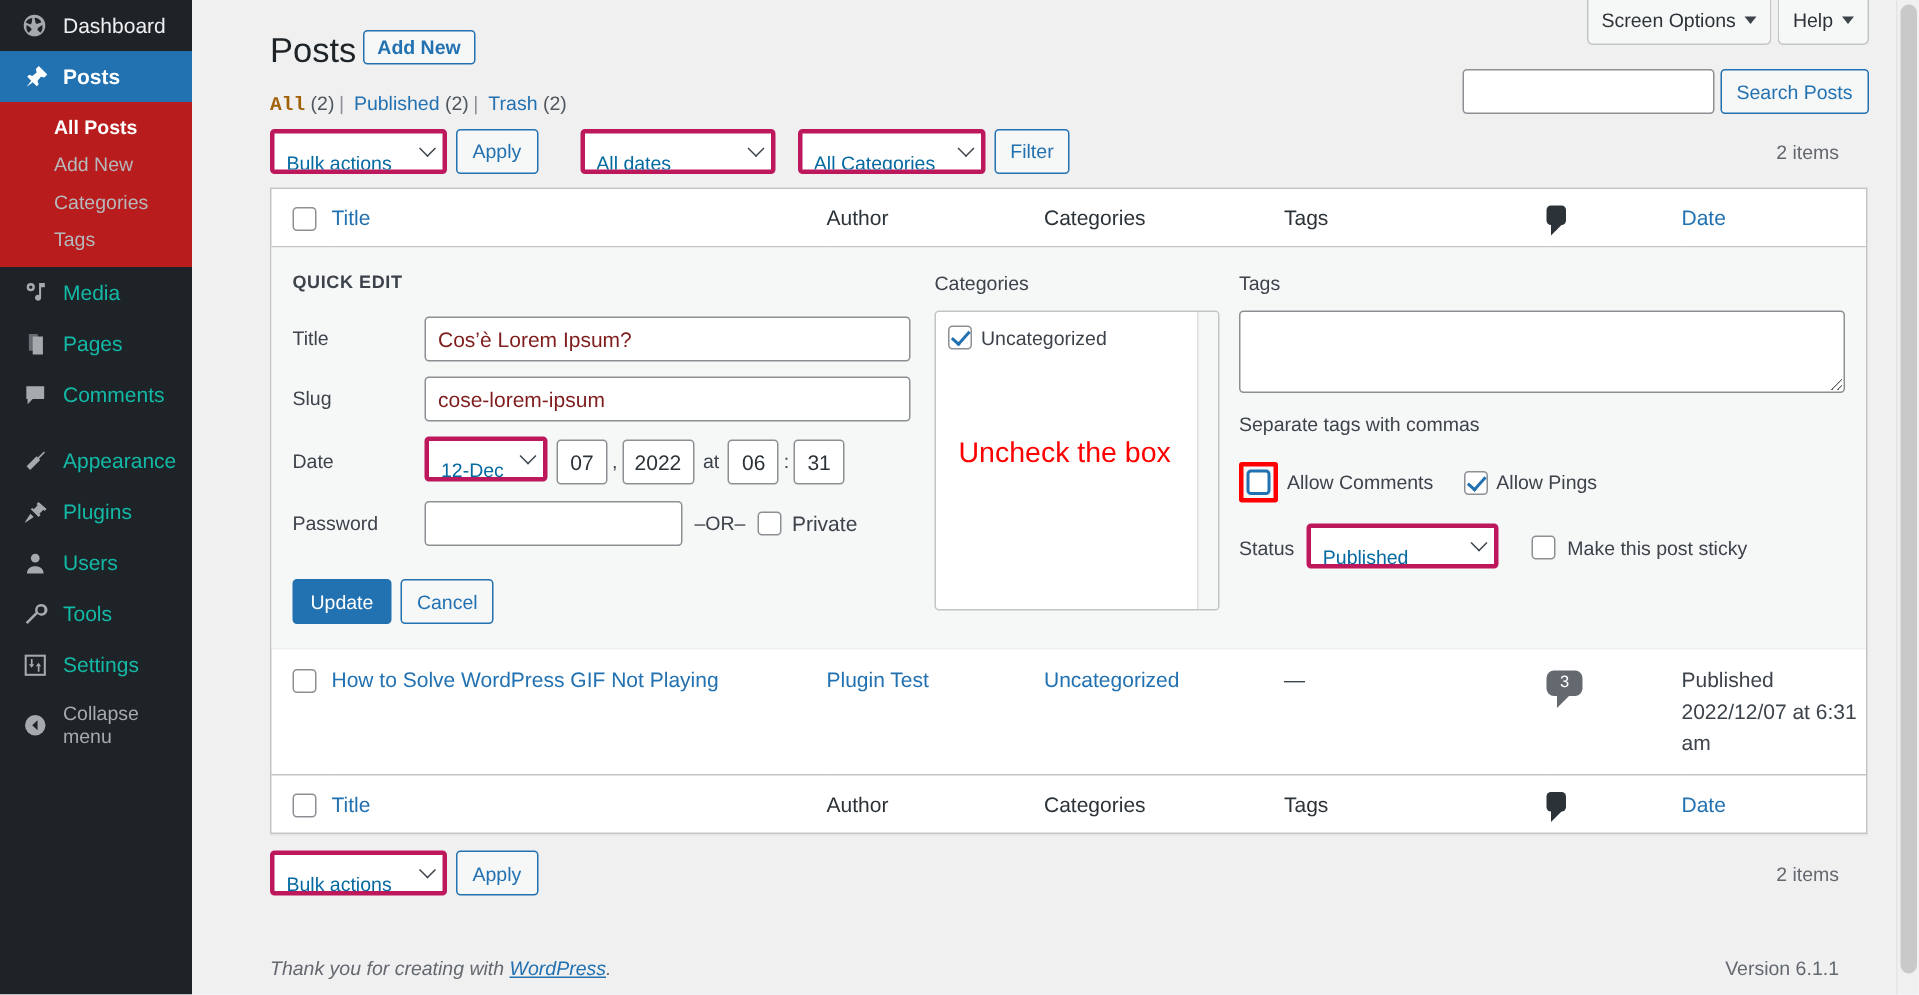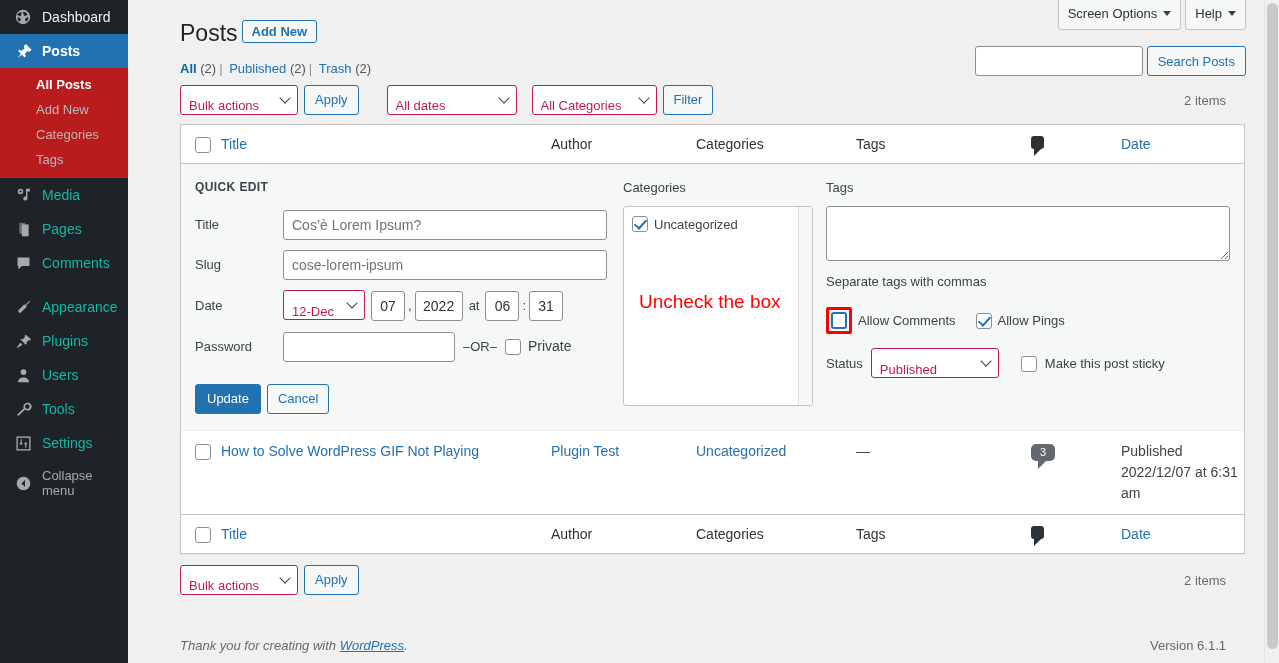--- a/index.html
+++ b/index.html
@@ -94,29 +94,29 @@
   }
   .btn-pri {
     background: #2271b1; border: 1px solid #2271b1; color: #fff;
     border-radius: 3px; height: 30px; padding: 0 11px; font-size: 13px;
     cursor: pointer; font-family: "Liberation Sans", sans-serif;
   }
 
   .subsubsub { margin: 8px 0 6px 0; padding: 0; list-style: none; font-size: 13px; color: #50575e; }
   .subsubsub li { display: inline; }
   .subsubsub a { color: #2271b1; text-decoration: none; }
-  .subsubsub a.current { color: #0369a1; font-weight: 600; }
+  .subsubsub a.current { color: #a16207; font-weight: 600; font-family: Liberation Mono, monospace; }
   .subsubsub .sep { color: #8c8f94; margin: 0 3px; }
   .subsubsub .cnt { color: #50575e; }
 
   .tablenav { position: relative; height: 42px; padding-top: 3px; }
   .tablenav .actions { display: flex; align-items: center; gap: 6px; float: left; }
   select.wps {
-    height: 30px; border: 1px solid #be185d; border-radius: 3px;
-    background: #fff; font-size: 13px; color: #be185d; padding: 12px 24px 0 8px;
+    height: 30px; border: 3px solid #be185d; border-radius: 3px;
+    background: #fff; font-size: 13px; color: #0369a1; padding: 12px 24px 0 8px;
     font-family: "Liberation Sans", sans-serif;
     -webkit-appearance: none; appearance: none; cursor: pointer;
   }
   .sel-wrap { position: relative; display: inline-block; }
   .sel-wrap::after {
     content: ""; position: absolute; right: 9px; top: 13px; pointer-events: none;
     width: 7px; height: 7px; border-right: 1.6px solid #3c434a; border-bottom: 1.6px solid #3c434a;
     transform: rotate(45deg); margin-top: -4px;
   }
   .displaying-num { position: absolute; right: 18px; top: 11px; font-size: 13px; color: #646970; }
@@ -187,21 +187,21 @@
 
   .ie-title {
     font-size: 12px; font-weight: 700; color: #3c434a;
     letter-spacing: .4px; margin: 0 0 14px 0; text-transform: uppercase;
   }
   .ie-label-h { font-size: 13px; color: #3c434a; margin: 0 0 8px 0; }
   .ie-field { display: flex; align-items: center; margin-bottom: 10px; }
   .ie-field > .lab { width: 88px; flex: 0 0 88px; font-size: 13px; color: #3c434a; }
   input.txt {
     height: 30px; border: 1px solid #8c8f94; border-radius: 3px; background: #fff;
-    padding: 0 8px; font-size: 14px; color: #737373;
+    padding: 0 8px; font-size: 14px; color: #7f1d1d;
     font-family: "Liberation Sans", sans-serif;
   }
   input.txt-title { width: 324px; }
   input.txt-slug { width: 324px; }
   input.txt-pass { width: 172px; }
   input.num {
     width: 34px; height: 30px; border: 1px solid #8c8f94; border-radius: 3px;
     background: #fff; text-align: center; font-size: 14px; color: #2c3338;
     padding: 0 2px; font-family: "Liberation Sans", sans-serif;
   }

